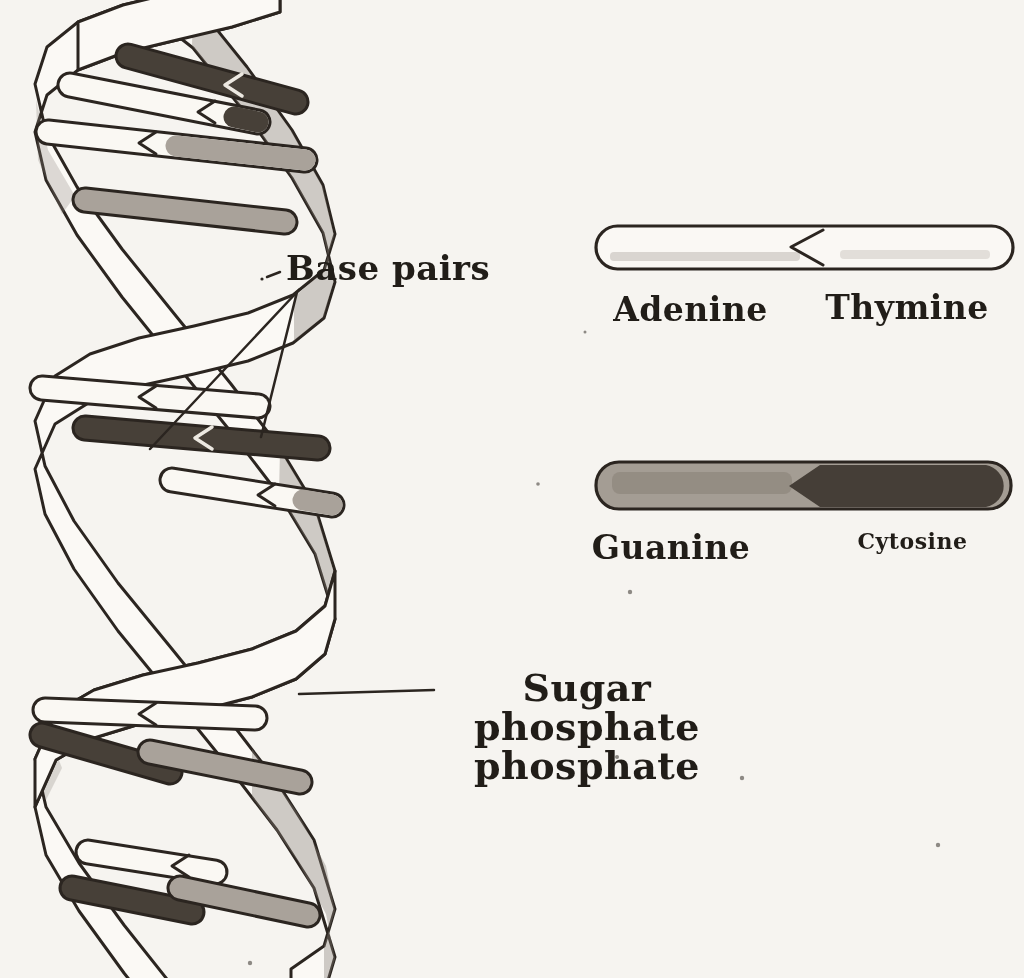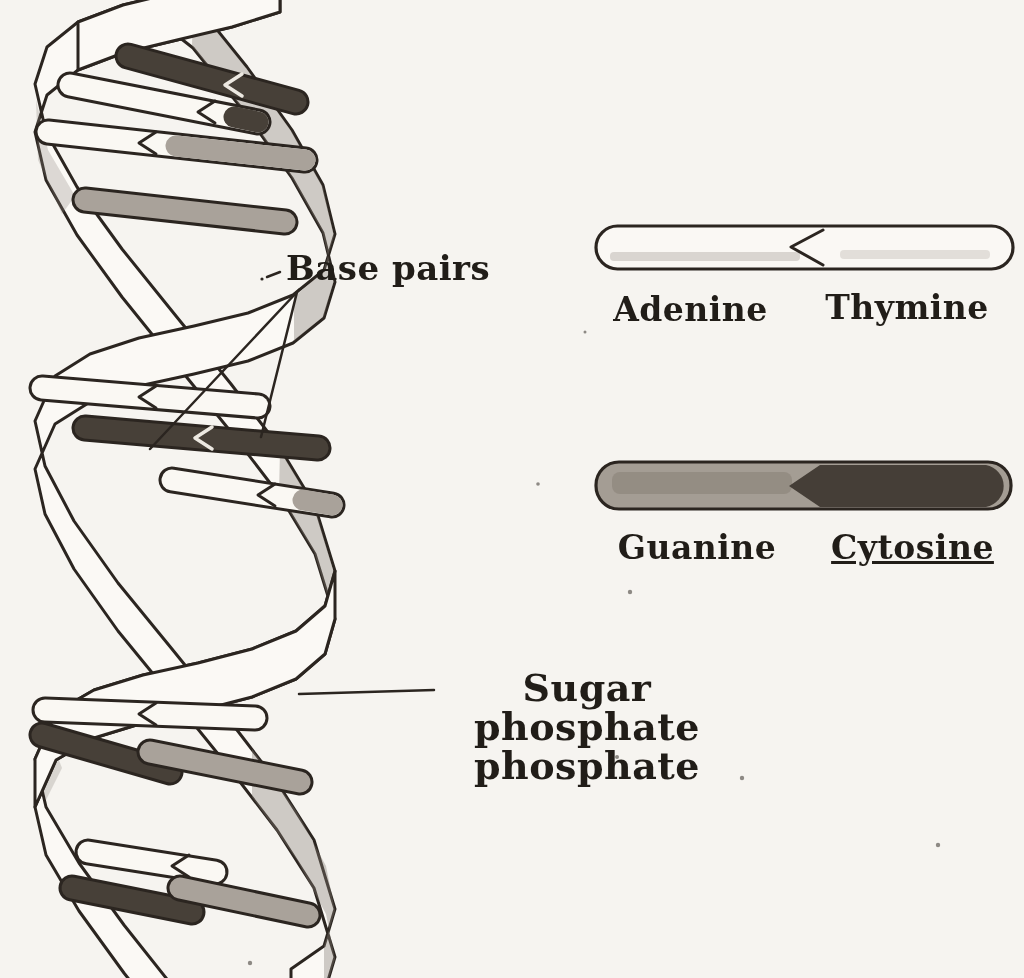--- a/index.html
+++ b/index.html
@@ -149,22 +149,22 @@
       <circle class="speck" cx="585" cy="332" r="1.5"></circle>
     </g>
   </svg>
 
   <div class="lbl" style="left:286px;top:248px;font-size:34px;">Base pairs</div>
 
   <div class="lbl lbl-center" style="left:598px;top:290px;width:185px;font-size:33px;">Adenine</div>
 
   <div class="lbl lbl-center" style="left:812px;top:288px;width:190px;font-size:33px;">Thymine</div>
 
-  <div class="lbl lbl-center" style="left:602px;top:528px;width:190px;font-size:33px;">Guanine</div>
+  <div class="lbl lbl-center" style="left:576px;top:528px;width:190px;font-size:33px;">Guanine</div>
 
-  <div class="lbl lbl-center" style="left:815px;top:528px;width:195px;font-size:33px;text-decoration:underline;">Cytosine</div>
+  <div class="lbl lbl-center" style="left:815px;top:528px;width:195px;font-size:22px;">Cytosine</div>
 
   <div class="lbl lbl-center" style="left:437px;top:668px;width:300px;font-size:38px;line-height:39px;">
     <span>Sugar phosphate</span><br>
     <span>phosphate</span>
   </div>
 
 </div>
 
 </body></html>

